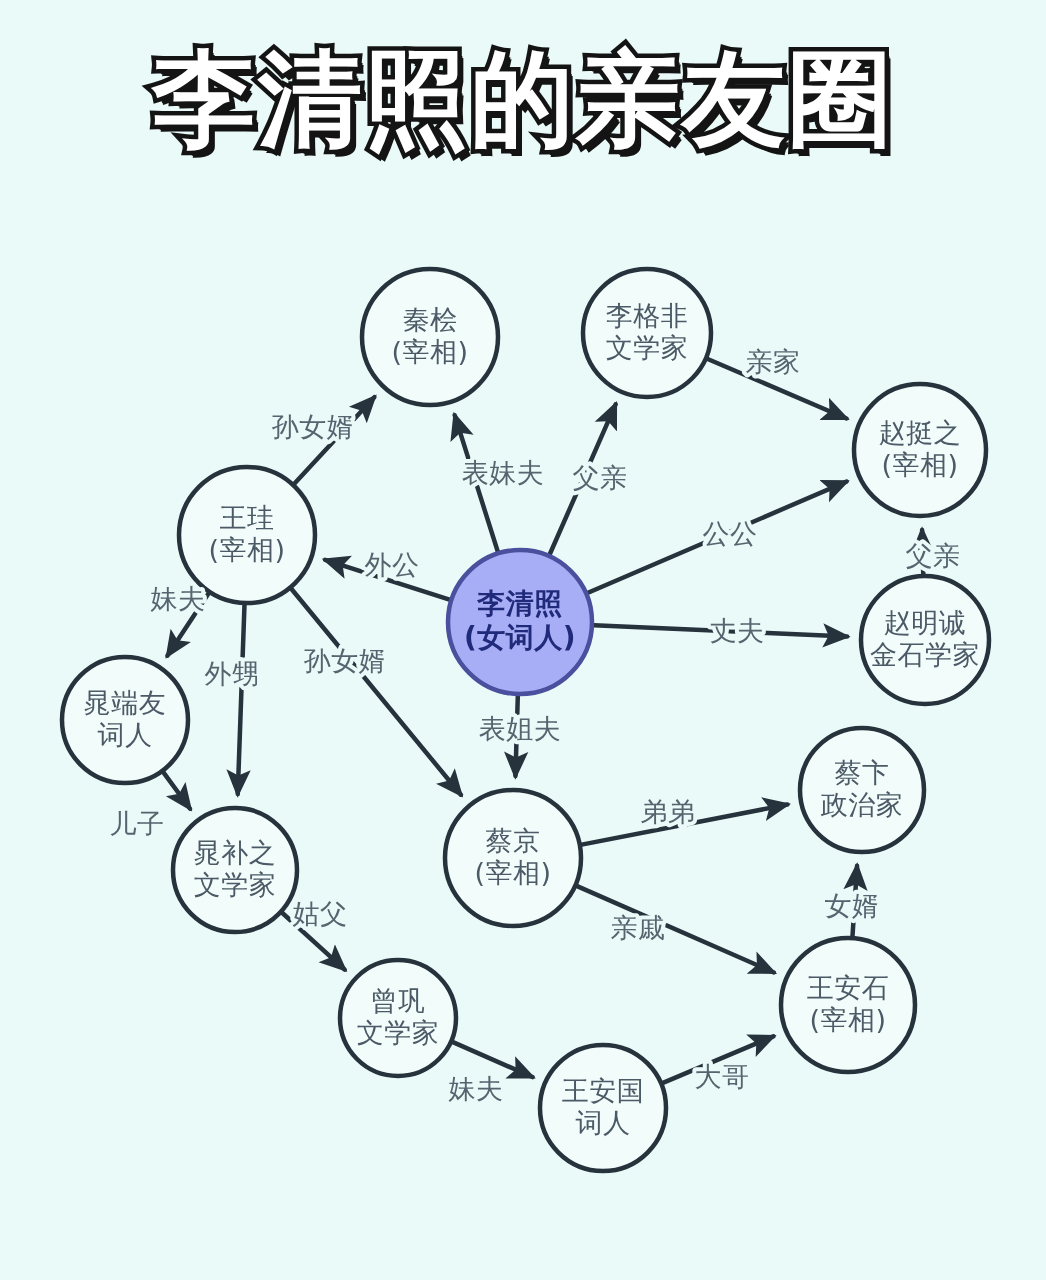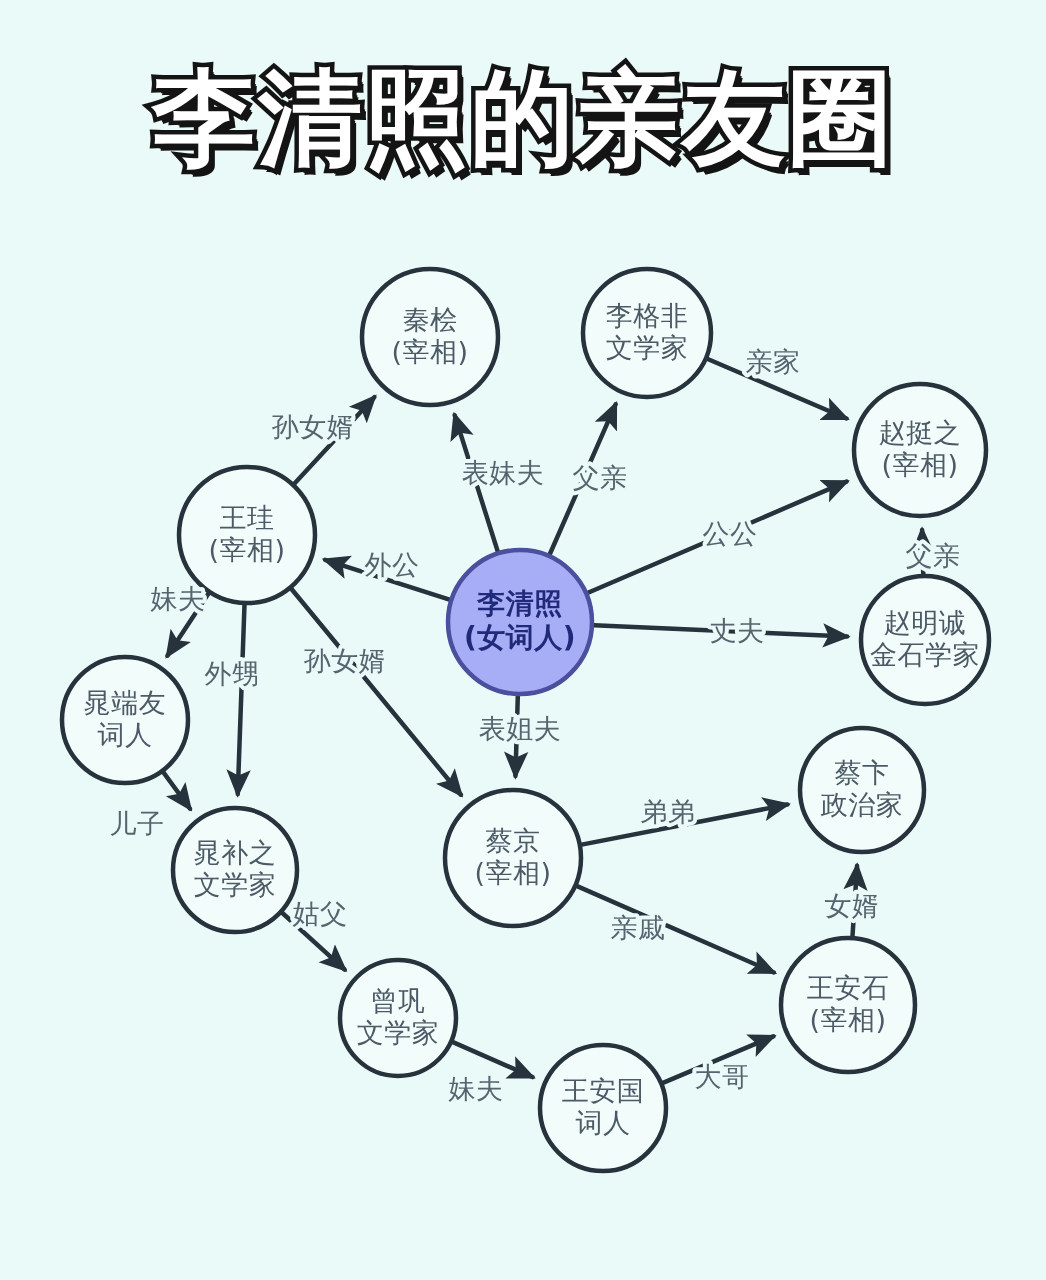--- a/index.html
+++ b/index.html
@@ -25,21 +25,20 @@
   }
 
   
   #title-wrap {
     position: absolute;
     left: 0;
     top: 44px;
     width: 1046px;
     text-align: center;
     pointer-events: none;
-    margin-top: 19px;
   }
   #diagram-title {
     display: inline-block;
     font-family: "DejaVu Sans", "Liberation Sans", sans-serif;
     font-size: 104px;
     line-height: 1.06;
     font-weight: bold;
     color: #ffffff;
     letter-spacing: 2px;
     -webkit-text-stroke: 9px #141414;

